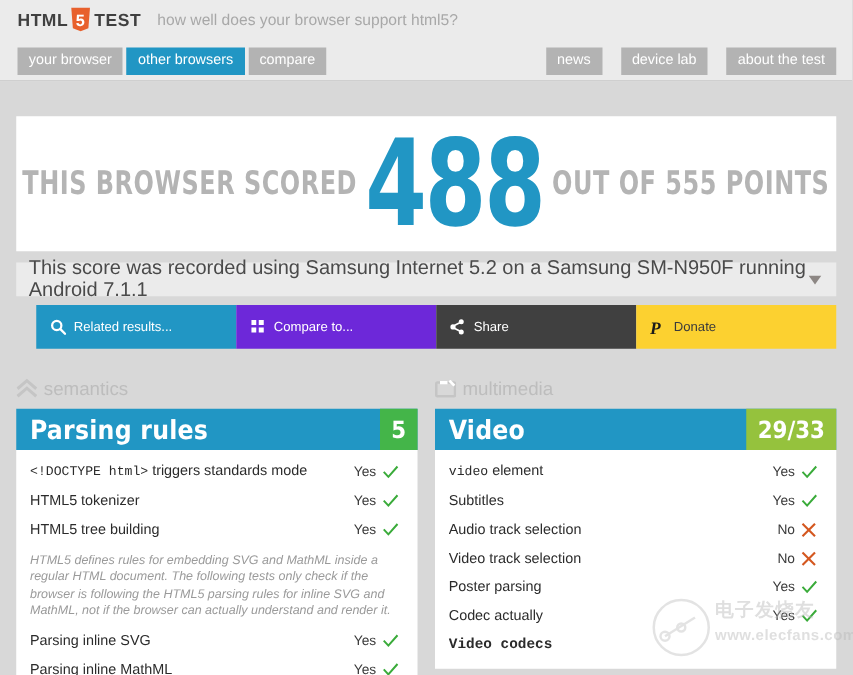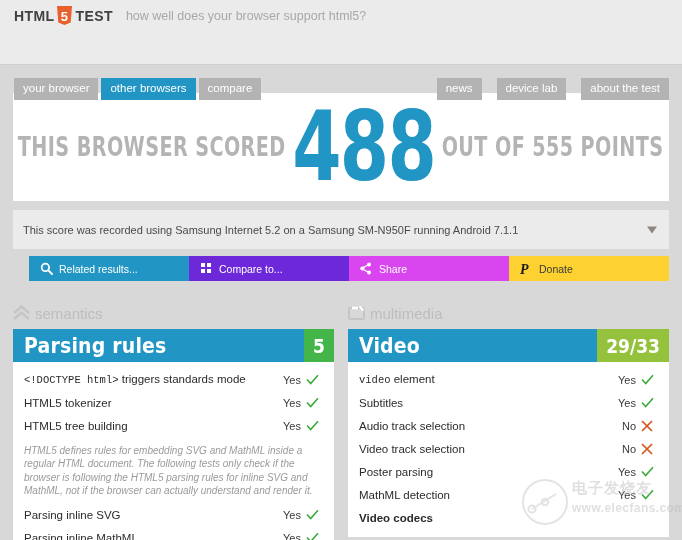--- a/index.html
+++ b/index.html
@@ -44,21 +44,20 @@
     position:absolute; left:14px; top:38px;
     display:flex; gap:3px;
   }
   .tab {
     background:#b3b3b3; color:#fff;
     font-size:11.5px;
     padding:4px 9px 5px 9px;
     line-height:1.1;
     cursor:pointer;
     white-space:nowrap;
-    margin-top:40px;
   }
   .tab.active { background:#2196c4; }
 
   .rightnav {
     position:absolute; right:13px; top:38px;
     display:flex; gap:15px;
   }
   .rightnav .tab { background:#b3b3b3; }
 
   
@@ -87,59 +86,59 @@
     line-height:.88;
     color:#2196c4;
     margin:0 8px;
     letter-spacing:-2px;
   }
 
   
   .infobar {
     margin:9px 13px 0 13px;
     background:#ebebeb;
-    height:39px;
+    height:27px;
     display:flex; align-items:center;
     padding:0 10px;
-    font-size:11px; color:#4a4a4a;
+    font-size:16px; color:#4a4a4a;
     position:relative;
   }
   .infobar .caret {
     position:absolute; right:12px; top:50%;
     transform:translateY(-50%);
     width:0;height:0;
     border-left:5px solid transparent;
     border-right:5px solid transparent;
     border-top:7px solid #8d8784;
   }
 
   
   .actions {
     margin:7px 13px 0 13px;
     display:flex;
-    height:25px;
+    height:35px;
     padding-left:16px;
   }
   .action {
     flex:1 1 0;
     display:flex; align-items:center;
     padding-left:10px;
     color:#fff;
     font-size:10.5px;
     cursor:pointer;
     overflow:hidden;
     white-space:nowrap;
   }
   .action .ico {
     display:inline-flex; align-items:center; justify-content:center;
     width:14px; height:14px; margin-right:6px; flex:0 0 auto;
   }
   .a-related { background:#2196c4; }
   .a-compare { background:#6d28d9; }
-  .a-share   { background:#d946ef; }
+  .a-share   { background:#404040; }
   .a-donate  { background:#fcd130; color:#3b3b3b; }
 
   
   .columns {
     margin:22px 13px 0 13px;
     display:flex;
     gap:14px;
   }
   .col { flex:1 1 0; min-width:0; }
 
@@ -190,21 +189,21 @@
   .row {
     display:flex; align-items:center;
     height:23px;
     font-size:11.5px; color:#2b2b2b;
   }
   .row .label { flex:1 1 auto; min-width:0; white-space:nowrap; overflow:hidden; }
   .row .label code {
     font-family:"Liberation Mono","DejaVu Sans Mono",monospace;
     font-size:10.5px;
   }
-  .row.bold .label { font-weight:bold; }
+  .row.bold .label { font-weight:bold;font-family:Liberation Mono, monospace; }
   .row .verdict {
     flex:0 0 auto;
     width:26px; text-align:right;
     font-size:11px;
   }
   .row .mark {
     flex:0 0 auto;
     width:22px; text-align:center;
     display:flex; align-items:center; justify-content:center;
   }
@@ -471,21 +470,21 @@
         <span class="label">Poster parsing</span>
         <span class="verdict v-yes">Yes</span>
         <span class="mark">
           <svg width="13" height="11" viewBox="0 0 13 11">
               <polyline points="1,5.5 4.7,9.5 12,1.2" fill="none" stroke="#3aab3a" stroke-width="1.6"></polyline>
             </svg>
         </span>
       </div>
 
       <div class="row">
-        <span class="label">MathML detection</span>
+        <span class="label">Codec actually</span>
         <span class="verdict v-yes">Yes</span>
         <span class="mark">
           <svg width="13" height="11" viewBox="0 0 13 11">
               <polyline points="1,5.5 4.7,9.5 12,1.2" fill="none" stroke="#3aab3a" stroke-width="1.6"></polyline>
             </svg>
         </span>
       </div>
 
       <div class="row bold">
         <span class="label">Video codecs</span>

